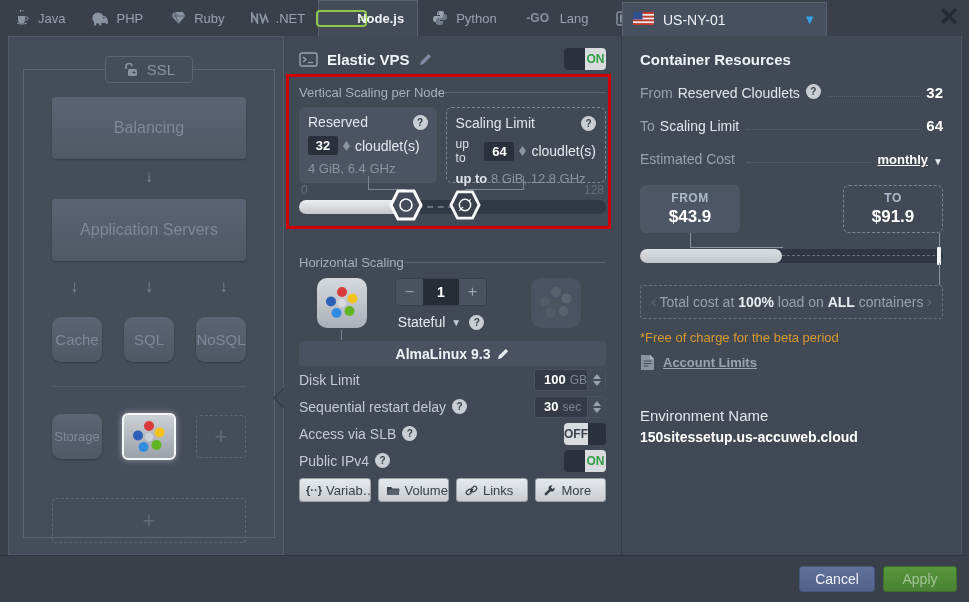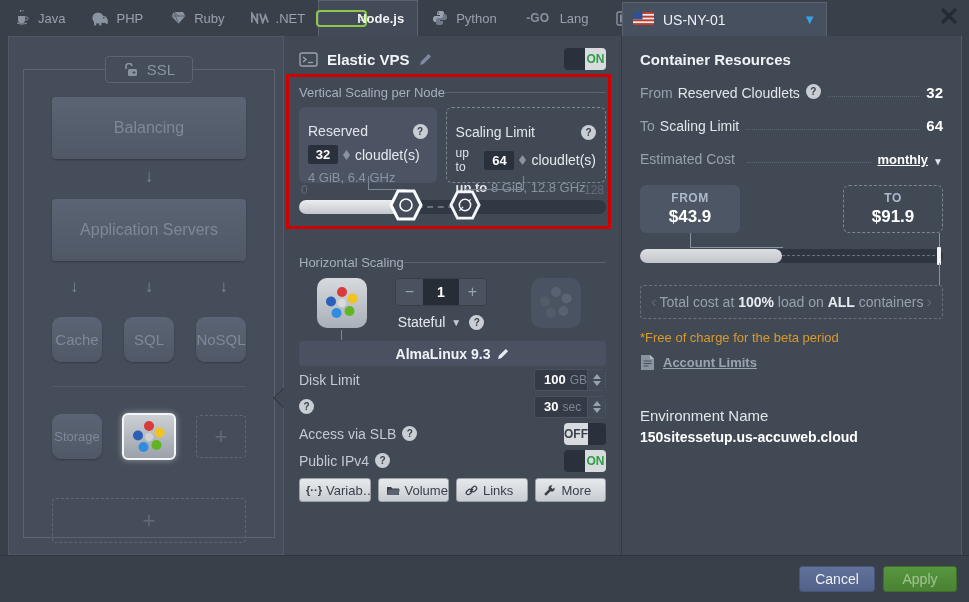--- a/index.html
+++ b/index.html
@@ -65,21 +65,21 @@
   .mp-title { color:#f0f3f6; font-size:15px; font-weight:bold; }
   .sec-line { display:flex; align-items:center; color:#a6afbc; font-size:13px; }
   .sec-line .rule { flex:1; border-top:1px solid #5a6270; }
   .vs-title { margin-top:14px; }
   .red-box { position:absolute; left:2px; top:38px; width:325px; height:155px;
              border:3px solid #d10000; pointer-events:none; z-index:5; }
   .notch { position:absolute; left:-8px; top:355px; width:14px; height:14px; background:#414954;
            border-left:1px solid #343b45; border-bottom:1px solid #343b45; transform:rotate(45deg); }
 
   .vbox-row { display:flex; gap:9px; margin-top:7px; }
-  .vbox { border-radius:6px; padding:16px 9px; height:76px; }
+  .vbox { border-radius:6px; padding:7px 9px; height:76px; }
   .vbox.solid { width:138px; background:#4c5464; }
   .vbox.dashed { width:161px; border:1px dashed #7d8694; }
   .vbox-top { display:flex; align-items:center; color:#e2e6eb; font-size:14px; }
   .vbox-mid { display:flex; align-items:center; gap:3px; margin-top:6px; color:#e6eaee; font-size:14px; }
   .vbox-sub { margin-top:6px; color:#8a93a0; font-size:13px; }
   .vbox-sub b { color:#dfe3e8; font-weight:bold; }
   .upto { font-size:12px; color:#dfe3e8; margin-right:2px; }
   .qmark { width:15px; height:15px; border-radius:50%; background:#c9ced4; color:#39404b;
            font-size:10px; font-weight:bold; display:inline-flex; align-items:center; justify-content:center;
            margin-left:auto; }
@@ -508,20 +508,21 @@
               <polygon points="4,0 8,5 0,5" fill="#98a1ae"></polygon>
             </svg>
             <svg width="8" height="5" style="margin-top:2px">
               <polygon points="0,0 8,0 4,5" fill="#98a1ae"></polygon>
             </svg>
           </span>
       </div>
     </div>
     <div class="frow">
       <span class="lbl">
+        <span>Sequential restart delay</span>
         <span class="qmark inline" style="margin-left:0">?</span>
       </span>
       <div class="ctrl num-input">
         <span class="num-val">30</span>
         <span class="num-unit">sec</span>
         <span class="num-spin">
             <svg width="8" height="5">
               <polygon points="4,0 8,5 0,5" fill="#98a1ae"></polygon>
             </svg>
             <svg width="8" height="5" style="margin-top:2px">

